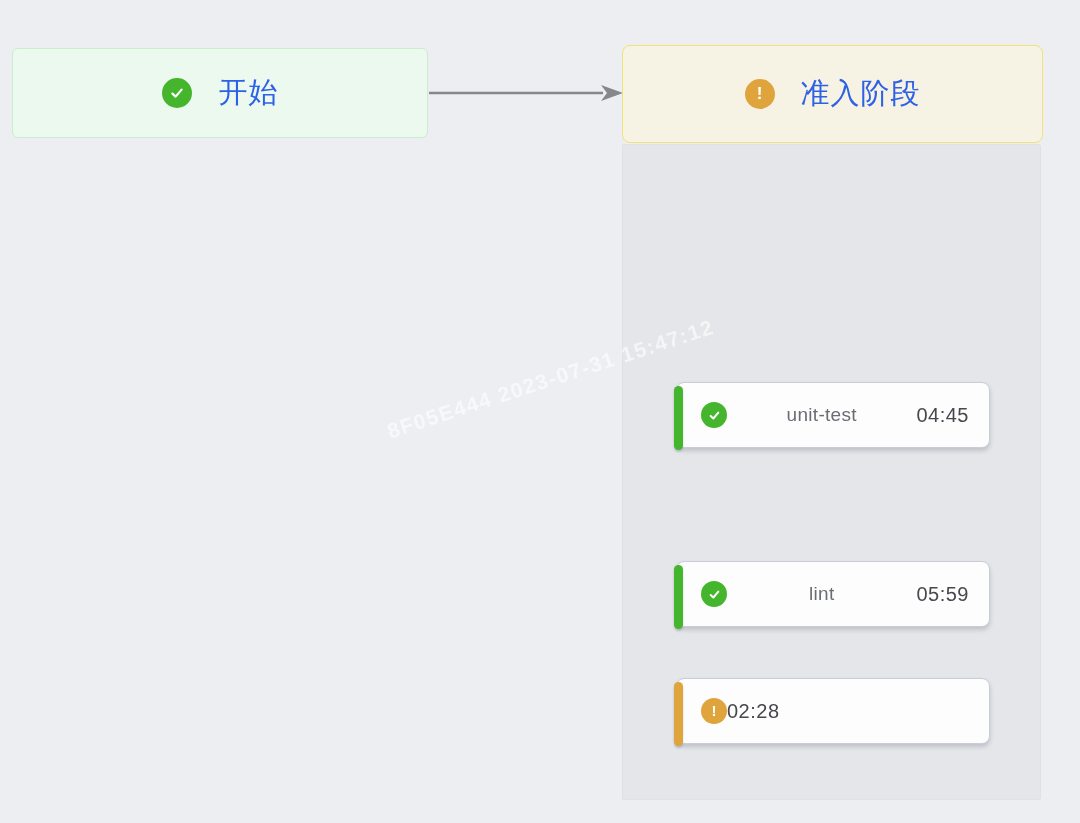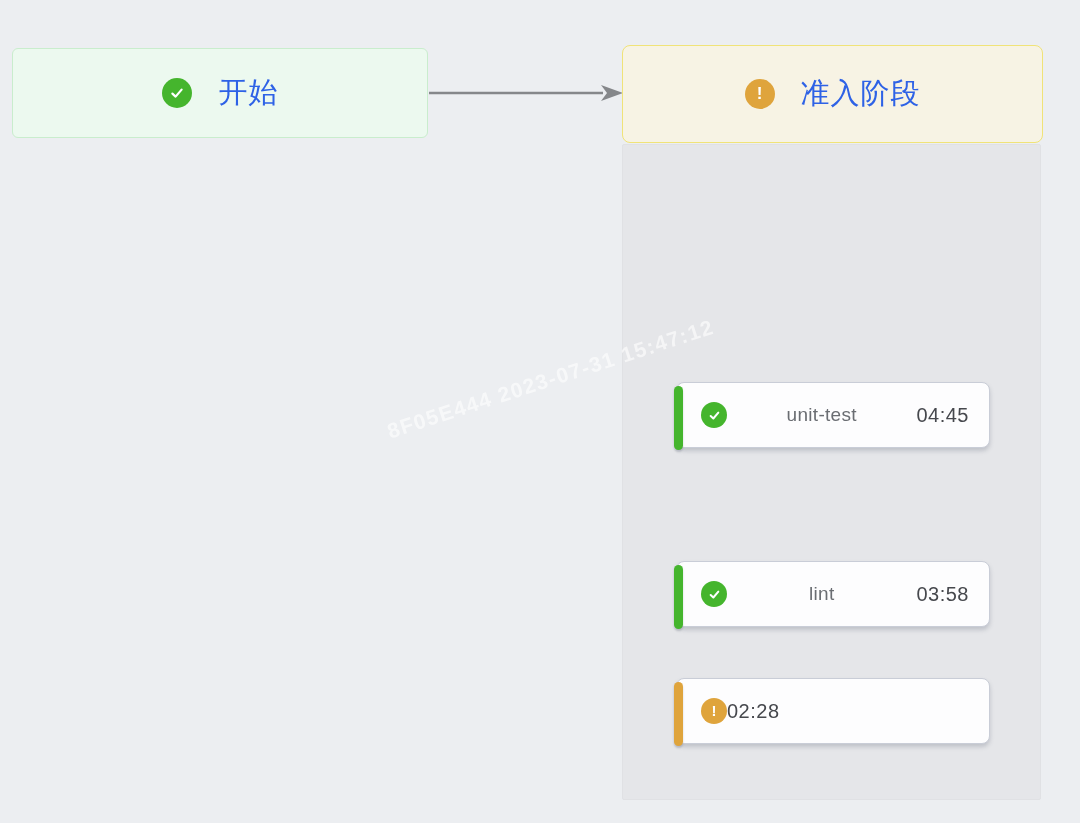--- a/index.html
+++ b/index.html
@@ -181,21 +181,21 @@
 
     <div class="task-card task-card-3">
       <span class="task-bar bar-success"></span>
       <div class="task-inner">
         <span class="icon-circle icon-sm icon-success">
           <svg width="15" height="15" viewBox="0 0 18 18" aria-hidden="true">
             <path d="M4.4 9.6 L7.6 12.6 L13.6 5.6" fill="none" stroke="#ffffff" stroke-width="2.4" stroke-linecap="round" stroke-linejoin="round"></path>
           </svg>
         </span>
         <span class="task-name">lint</span>
-        <span class="task-time">03:58</span>
+        <span class="task-time">05:59</span>
       </div>
     </div>
 
     <div class="task-card task-card-4">
       <span class="task-bar bar-warning"></span>
       <div class="task-inner">
         <span class="icon-circle icon-sm icon-warning">
           <span class="excl">!</span>
         </span>
         <span class="task-time">02:28</span>

